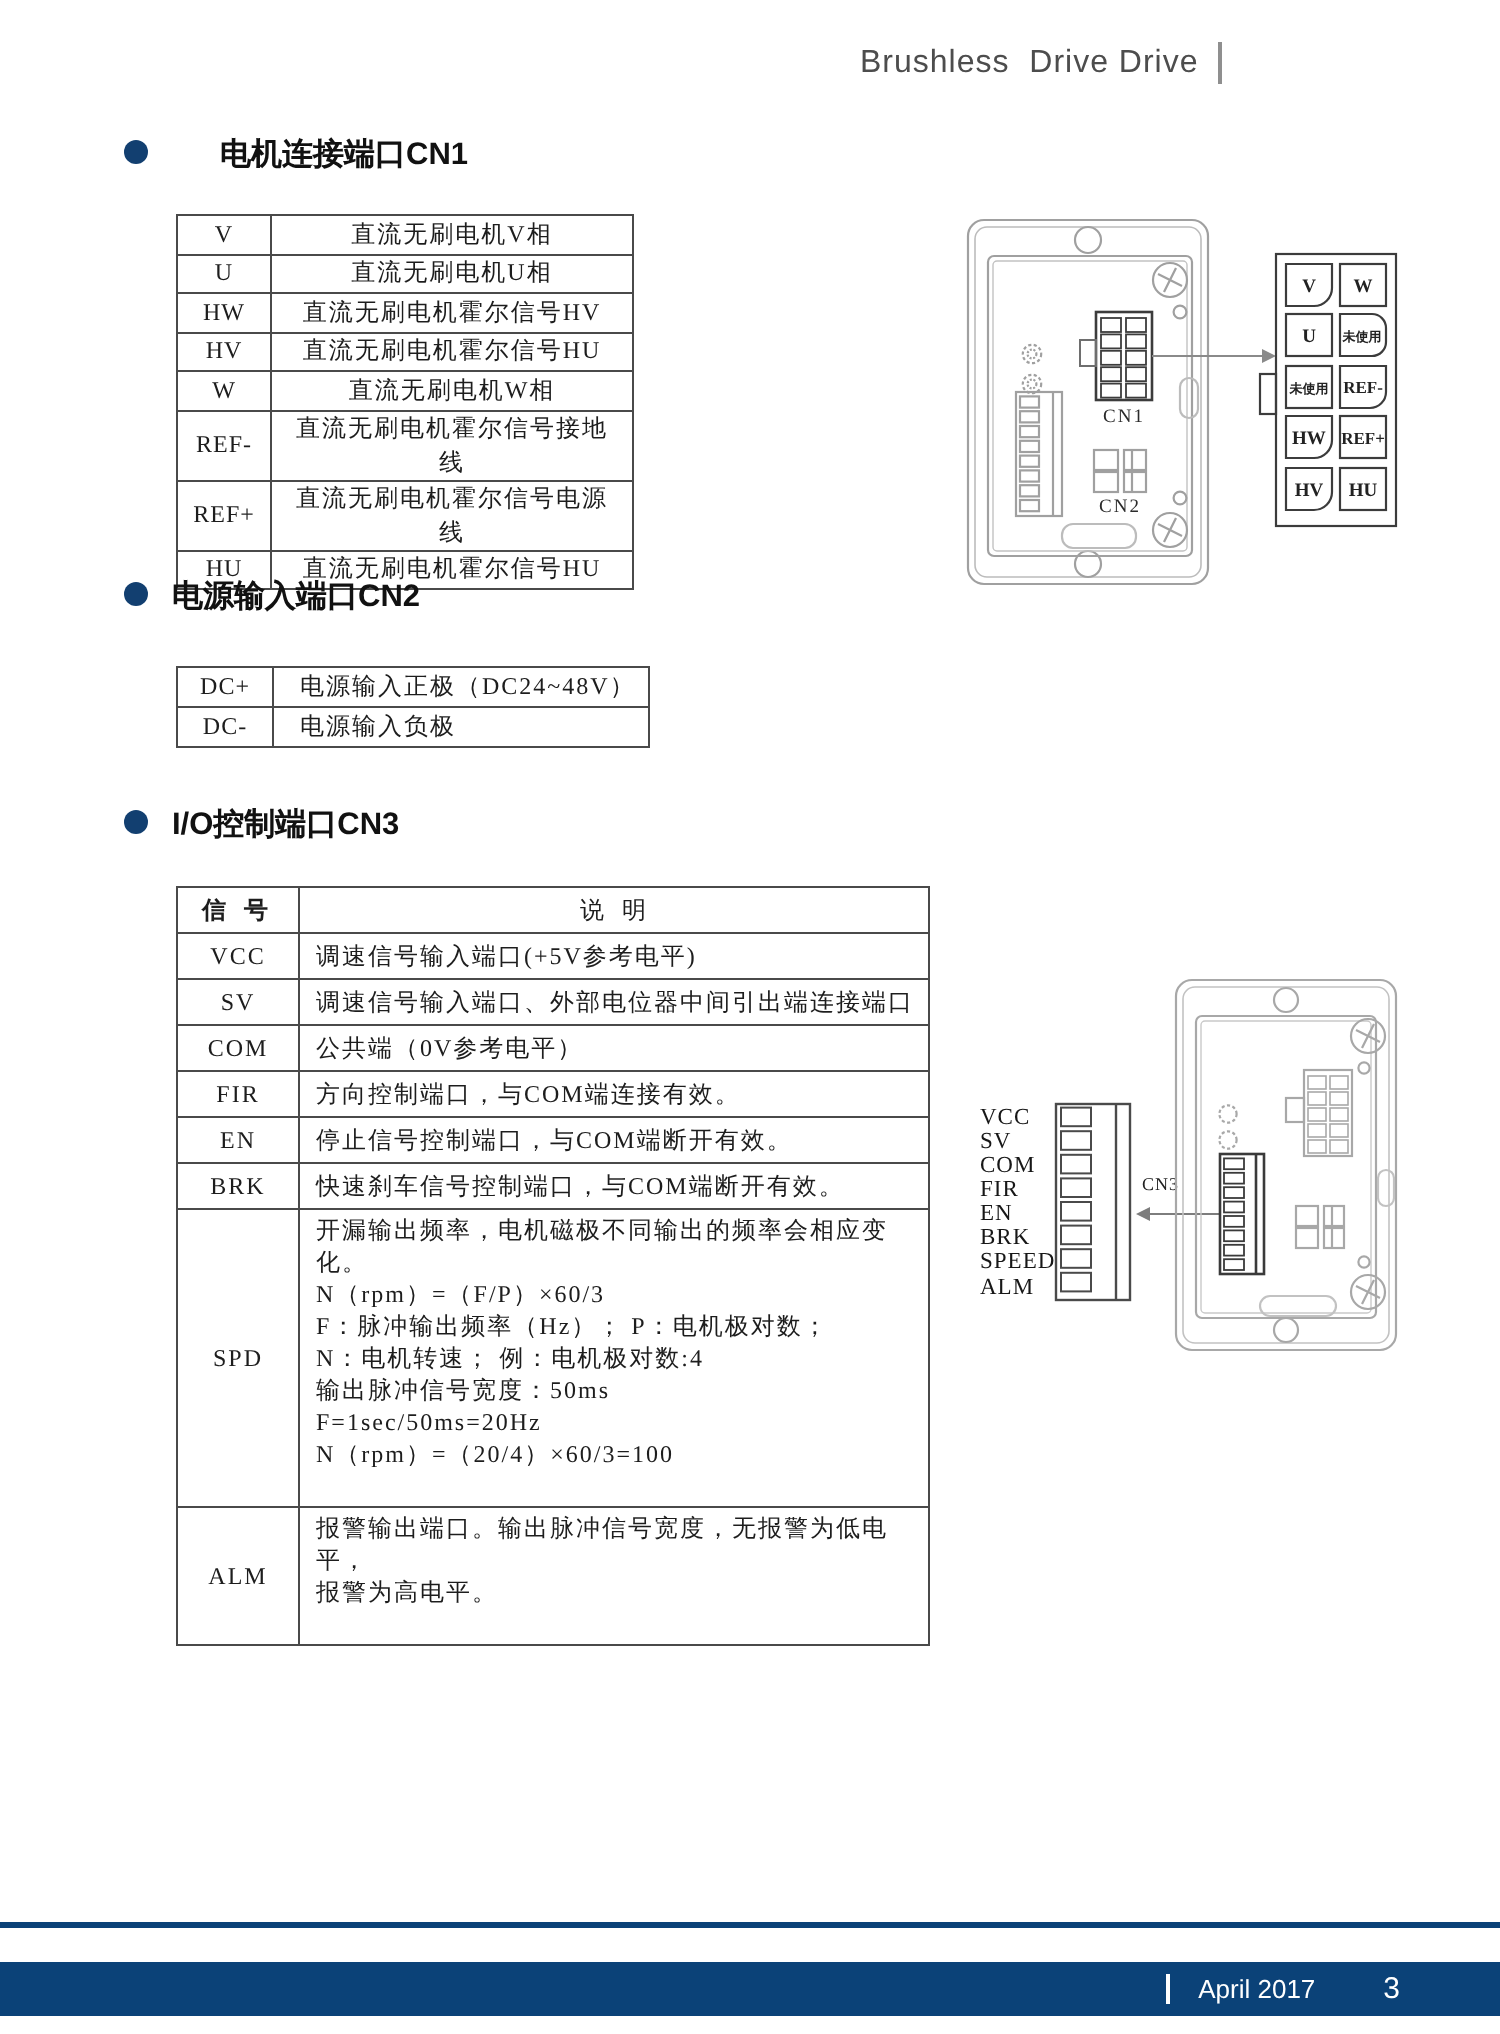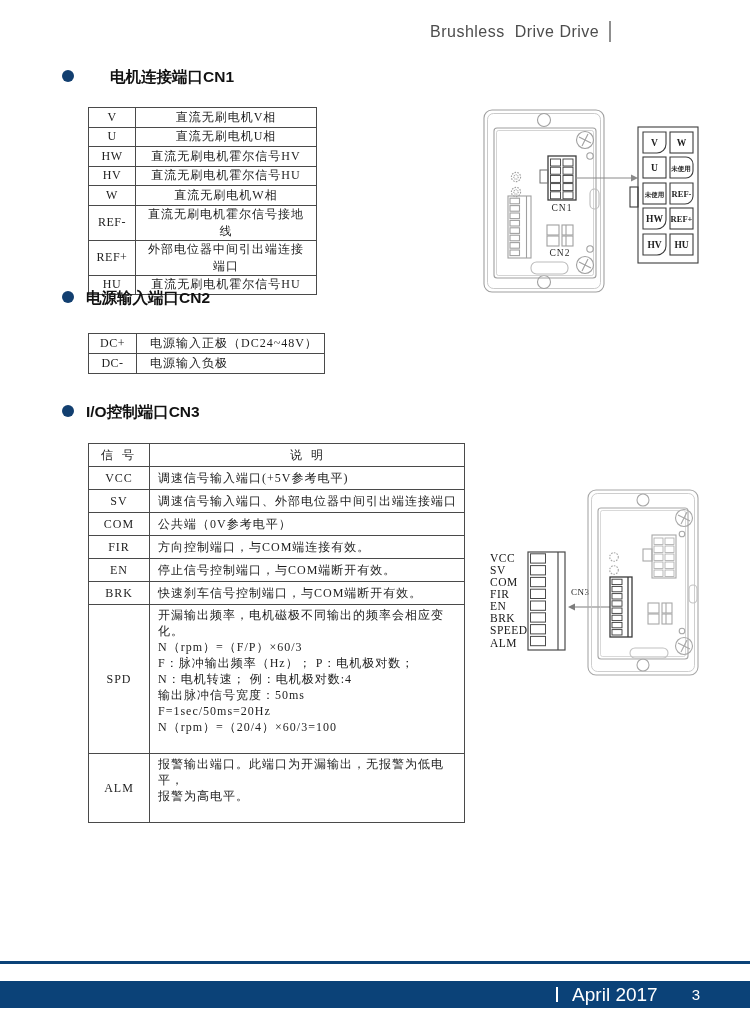--- a/index.html
+++ b/index.html
@@ -26,33 +26,33 @@
   .t-cn1 td.c2{width:168px;}
   .t-cn2{left:88px;top:333px;}
   .t-cn2 td{height:19px;}
   .t-cn2 td.c1{width:35px;text-align:center;letter-spacing:.5px;}
   .t-cn2 td.c2{width:168px;text-align:left;padding-left:13px;}
   .t-cn3{left:88px;top:443px;}
   .t-cn3 td,.t-cn3 th{height:22px;}
   .t-cn3 .c1{width:48px;text-align:center;letter-spacing:1px;font-weight:normal;}
   .t-cn3 .c2{width:300px;text-align:left;padding-left:8px;font-weight:normal;}
   .t-cn3 th.c2{text-align:center;letter-spacing:3px;margin-top:29px;}
-  .t-cn3 th.c1{letter-spacing:3px;}
+  .t-cn3 th.c1{letter-spacing:3px;font-weight:bold;}
   .prewrap{white-space:pre-line;line-height:16px;padding-top:2px;padding-bottom:18px;}
 
   
   .diag{position:absolute;}
   .svg-serif{font-family:"Liberation Serif",serif;}
 
   
   .foot-line{position:absolute;left:0;top:961px;width:750px;height:3px;background:#0b4278;}
   .foot-bar{position:absolute;left:0;top:981px;width:750px;height:27px;background:#0b4278;
             display:flex;align-items:center;justify-content:flex-end;padding-right:0;}
   .foot-sep{width:2px;height:15px;background:#ffffff;margin-right:14px;}
-  .foot-date{font-family:"Liberation Sans",sans-serif;font-size:19px;color:#ffffff;white-space:pre;text-align:center;}
+  .foot-date{font-family:"Liberation Sans",sans-serif;font-size:13px;color:#ffffff;white-space:pre;text-align:center;}
   .foot-page{font-family:"Liberation Sans",sans-serif;font-size:15px;color:#ffffff;
              margin-left:34px;margin-right:50px;}
 </style>
 </head>
 <body>
 
 <div id="page">
 
   <div class="hdr-title">Brushless  Drive Drive</div>
   <div class="hdr-bar"></div>
@@ -81,21 +81,21 @@
     <tr>
           <td class="c1">W</td>
           <td class="c2">直流无刷电机W相</td>
         </tr>
     <tr>
           <td class="c1">REF-</td>
           <td class="c2">直流无刷电机霍尔信号接地线</td>
         </tr>
     <tr>
           <td class="c1">REF+</td>
-          <td class="c2">外部电位器中间引出端连接端口</td>
+          <td class="c2">直流无刷电机霍尔信号电源线</td>
         </tr>
     <tr>
           <td class="c1">HU</td>
           <td class="c2">直流无刷电机霍尔信号HU</td>
         </tr>
   </tbody>
     </table>
 
   <svg class="diag" style="left:480px;top:103px;" width="226" height="192" viewBox="0 0 226 192">
     <g stroke="#a0a0a0" fill="none" stroke-width="1.1">
@@ -258,21 +258,21 @@
           <td class="c2 prewrap">开漏输出频率，电机磁极不同输出的频率会相应变化。
 N（rpm）=（F/P）×60/3
 F：脉冲输出频率（Hz）； P：电机极对数；
 N：电机转速；      例：电机极对数:4
 输出脉冲信号宽度：50ms
 F=1sec/50ms=20Hz
 N（rpm）=（20/4）×60/3=100</td>
         </tr>
     <tr>
           <td class="c1">ALM</td>
-          <td class="c2 prewrap">报警输出端口。此端口为开漏输出，无报警为低电平，
+          <td class="c2 prewrap">报警输出端口。输出脉冲信号宽度，无报警为低电平，
 报警为高电平。</td>
         </tr>
   </tbody>
     </table>
 
   <svg class="diag" style="left:483px;top:485px;" width="222" height="195" viewBox="0 0 222 195">
 
     <g class="svg-serif" font-size="11.5" fill="#171717" letter-spacing=".5">
       <text x="7" y="77">VCC</text>
       <text x="7" y="89">SV</text>

